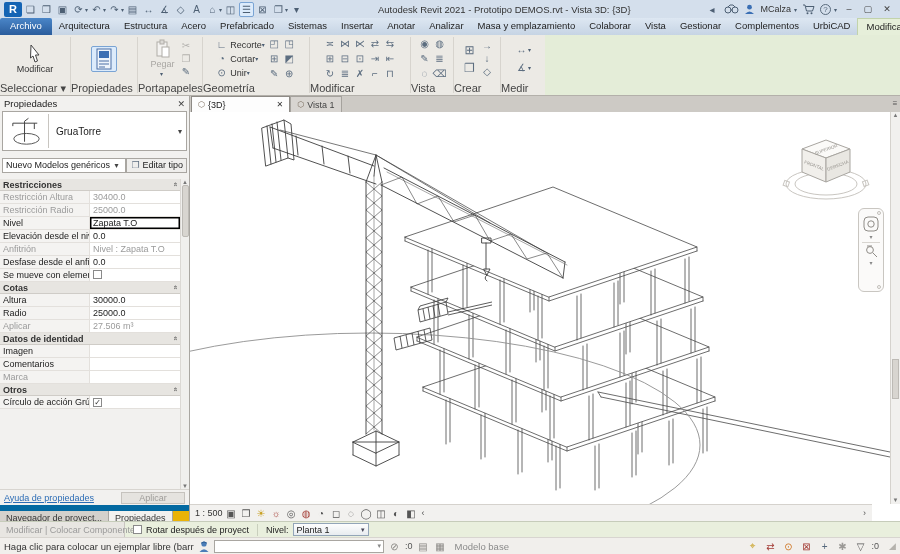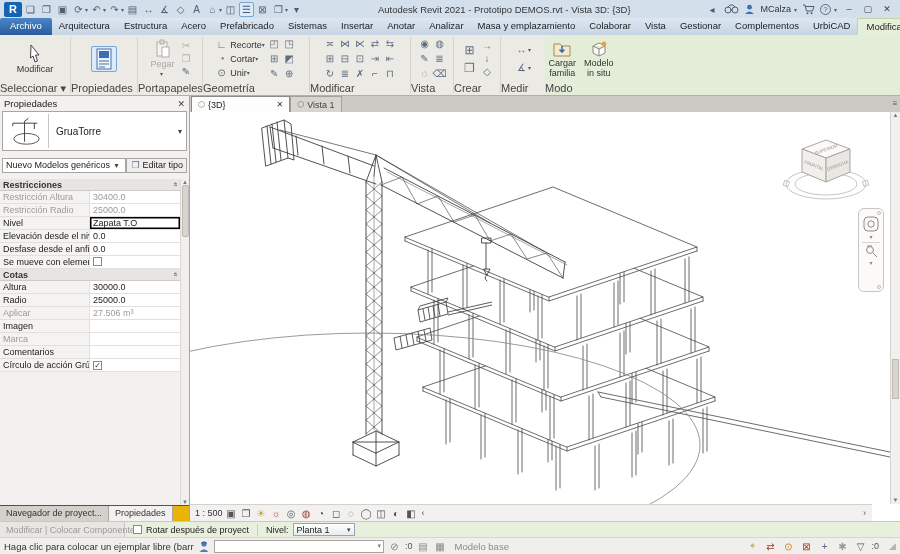--- a/index.html
+++ b/index.html
@@ -77,21 +77,21 @@
 .prow.sel .pval{box-shadow:inset 0 0 0 1.5px #000}
 .cb{width:9px;height:9px;border:1px solid #8a8a8a;background:#fff;display:inline-block;
   font-size:8px;line-height:8px;text-align:center;color:#333}
 .pscroll{position:absolute;right:0;top:0;bottom:0;width:9px;background:#f0efed;border-left:1px solid #dbd8d4;
   display:flex;flex-direction:column;align-items:center;font-size:6px;color:#777}
 .pthumb{width:7px;height:52px;background:#d8d5d0;border:1px solid #bdbab5;border-radius:2px}
 .phelp{height:16px;display:flex;align-items:center;padding:0 4px;border-top:1px solid #d8d5d0}
 .plink{color:#2b6cb5;text-decoration:underline}
 .applybtn{margin-left:auto;width:64px;height:12px;background:#e5e3df;border:1px solid #c6c3be;
   color:#9e9c99;text-align:center;line-height:11px}
-.ptabs{height:16px;display:flex;background:#eab308;border-top:1px solid #0369a1}
+.ptabs{height:16px;display:flex;background:#eab308;border-top:6px solid #0369a1}
 .ptab{padding:0 6px;line-height:15px;border-right:1px solid #a9a6a1;color:#333;background:#d4d1cc;white-space:nowrap}
 .ptab.act{background:#f2f1ef}
 
 .canvas{position:absolute;left:190px;top:0;right:0;bottom:0}
 .vtabs{position:absolute;left:0;top:0;right:10px;height:16px;background:#cdcac5;display:flex;align-items:flex-end;padding-left:1px}
 .vtab{height:16px;display:flex;align-items:center;gap:3px;padding:0 6px;font-size:9px;color:#222;
   border:1px solid #8e8b86;border-bottom:none}
 .vtab.act{background:#fdfdfd}
 .vtab.inact{background:#d8d5d1;border-color:#a5a29d;color:#444}
 .cubeglyph{font-size:8px;color:#77695a}
@@ -116,21 +116,21 @@
 .ndot{width:4px;height:4px;border:1px solid #c2bfba;border-radius:50%;align-self:flex-end;margin-right:2px}
 .nsep{width:18px;height:1px;background:#d8d5d0;margin:1px 0}
 .ndd{font-size:6px;color:#888}
 
 .optionsbar{position:absolute;left:0;top:521px;width:900px;height:16px;display:flex;align-items:center;
   background:#e9efdd;border-top:1px solid #c6ccba;font-size:9px}
 .optmode{width:125px;align-self:stretch;display:flex;align-items:center;background:#e8e6e2;
   color:#9a9a9a;padding-left:6px;border-right:1px solid #c9c6c1;white-space:nowrap}
 .optitem{display:flex;align-items:center;gap:4px;padding-left:8px;color:#222}
 .osep{width:1px;height:12px;background:#c9cfbd;margin:0 8px}
-.lvlsel{width:62px;height:13px;background:linear-gradient(#fdfdfd,#e8ecf0);border:1px solid #93a5b8;
+.lvlsel{width:76px;height:13px;background:linear-gradient(#fdfdfd,#e8ecf0);border:1px solid #93a5b8;
   display:flex;align-items:center;padding:0 3px;gap:2px}
 .lvlsel span:last-child{margin-left:auto;font-size:7px;color:#445}
 
 .statusbar{position:absolute;left:0;top:537px;width:900px;height:17px;background:#f1efec;
   border-top:1px solid #d8d5d0;display:flex;align-items:center;gap:4px;padding:0 4px;font-size:9.5px;color:#333}
 .smsg{white-space:nowrap;overflow:hidden;max-width:190px}
 .scombo{width:170px;height:13px;background:#fff;border:1px solid #a9a6a1;display:flex;align-items:center}
 .scombo span{margin-left:auto;font-size:7px;color:#888;padding-right:2px}
 .si{width:13px;text-align:center;font-size:10px;color:#8b8986}
 .scount{font-size:9px;color:#555}
@@ -353,39 +353,20 @@
               <span class="dd">▾</span>
             </div>
           <div class="geo-row">
               <span class="sico">∡</span>
               <span class="dd">▾</span>
             </div>
         </div>
       </div>
       <div class="pcap">Medir</div>
     </div>
-    <div class="panel modo" style="width:72px">
-      <div class="ptools">
-        <div class="bigbtn" style="width:36px">
-          <svg class="bico" width="18" height="18" viewBox="0 0 18 18">
-            <path d="M1 4 h6 l2 2 h8 v10 H1 Z" fill="#f7e9c9" stroke="#a58d4f"></path>
-            <path d="M9 6 v6 M6.5 9.5 L9 12 L11.5 9.5" stroke="#3b6fb4" fill="none" stroke-width="1.6"></path>
-          </svg>
-          <span>Cargar familia</span>
-        </div>
-        <div class="bigbtn" style="width:36px">
-          <svg class="bico" width="18" height="18" viewBox="0 0 18 18">
-            <path d="M3 6 L9 3 L15 6 L15 13 L9 16 L3 13 Z M3 6 L9 9 L15 6 M9 9 V16" fill="#fdfcf8" stroke="#8a8783"></path>
-            <circle cx="14" cy="4" r="2.4" fill="#e8a33d"></circle>
-          </svg>
-          <span>Modelo in situ</span>
-        </div>
-      </div>
-      <div class="pcap">Modo</div>
-    </div>
     <div class="greenfill"></div>
   </div>
 
   <div class="main">
 
     <div class="palette">
       <div class="phead">
         <span>Propiedades</span>
         <span class="pclose">✕</span>
       </div>
@@ -422,20 +403,24 @@
               <div class="pval">25000.0</div>
             </div>
           <div class="prow sel">
               <div class="plab">Nivel</div>
               <div class="pval">Zapata T.O</div>
             </div>
           <div class="prow">
               <div class="plab">Elevación desde el nivel</div>
               <div class="pval">0.0</div>
             </div>
+          <div class="prow dis">
+              <div class="plab">Anfitrión</div>
+              <div class="pval">Nivel : Zapata T.O</div>
+            </div>
           <div class="prow">
               <div class="plab">Desfase desde el anfitr...</div>
               <div class="pval">0.0</div>
             </div>
           <div class="prow">
               <div class="plab">Se mueve con elemen...</div>
               <div class="pval"><span class="cb"></span></div>
             </div>
           <div class="psec">
               <span>Cotas</span>
@@ -446,42 +431,54 @@
               <div class="pval">30000.0</div>
             </div>
           <div class="prow">
               <div class="plab">Radio</div>
               <div class="pval">25000.0</div>
             </div>
           <div class="prow dis">
               <div class="plab">Aplicar</div>
               <div class="pval">27.506 m³</div>
             </div>
+          <div class="psec">
+              <span>Datos de identidad</span>
+              <span class="chev">«</span>
+            </div>
           <div class="prow">
               <div class="plab">Imagen</div>
+              <div class="pval"></div>
+            </div>
+          <div class="prow">
+              <div class="plab">Comentarios</div>
               <div class="pval"></div>
             </div>
           <div class="prow dis">
               <div class="plab">Marca</div>
               <div class="pval"></div>
             </div>
-          <div class="prow">
-              <div class="plab">Comentarios</div>
-              <div class="pval"></div>
+          <div class="psec">
+              <span>Otros</span>
+              <span class="chev">«</span>
             </div>
           <div class="prow">
               <div class="plab">Círculo de acción Grúa</div>
               <div class="pval"><span class="cb">✓</span></div>
             </div>
         </div>
         <div class="pscroll">
           <span>▲</span>
           <span class="pthumb"></span>
           <span style="margin-top:auto">▼</span>
         </div>
+      </div>
+      <div class="phelp">
+        <span class="plink">Ayuda de propiedades</span>
+        <span class="applybtn">Aplicar</span>
       </div>
       <div class="ptabs">
         <span class="ptab">Navegador de proyect...</span>
         <span class="ptab act">Propiedades</span>
       </div>
     </div>
 
     <div class="canvas">
       <div class="vtabs">
         <span class="vtab act">

